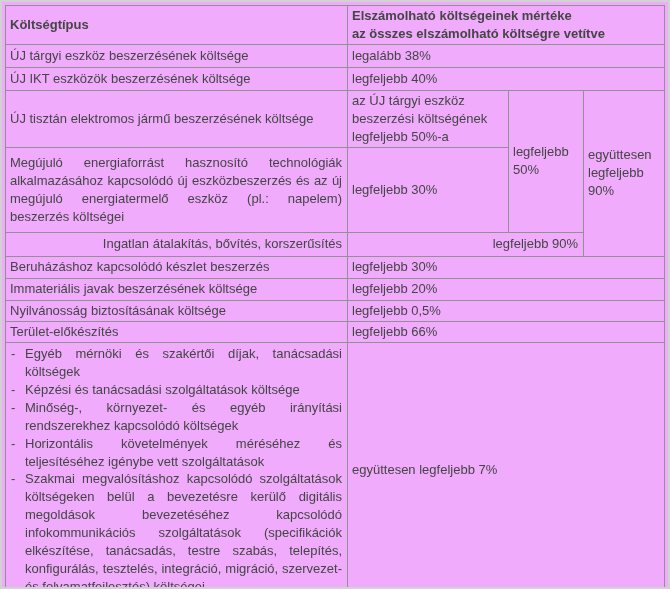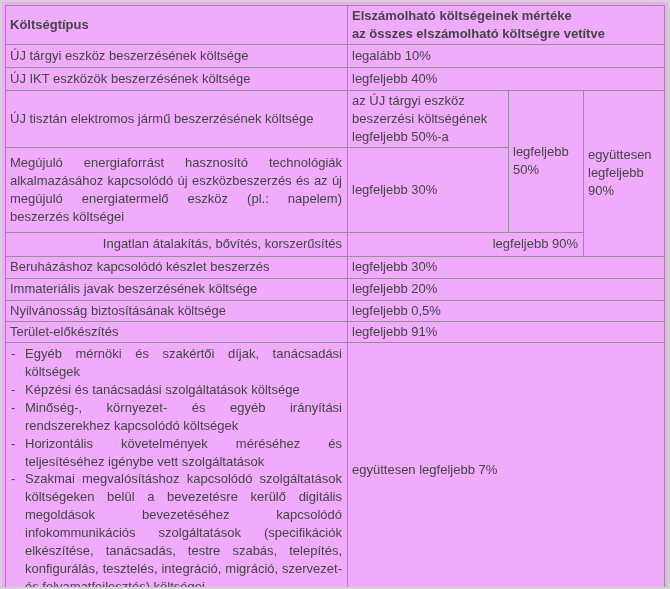--- a/index.html
+++ b/index.html
@@ -75,21 +75,21 @@
       <tr class="h-header">
         <td class="th">Költségtípus</td>
         <td class="th center" colspan="3">
           <div>Elszámolható költségeinek mértéke</div>
           <div>az összes elszámolható költségre vetítve</div>
         </td>
       </tr>
 
       <tr class="h-single">
         <td>ÚJ tárgyi eszköz beszerzésének költsége</td>
-        <td colspan="3">legalább 10%</td>
+        <td colspan="3">legalább 38%</td>
       </tr>
 
       <tr class="h-single">
         <td>ÚJ IKT eszközök beszerzésének költsége</td>
         <td colspan="3">legfeljebb 40%</td>
       </tr>
 
       <tr class="h-ev">
         <td>ÚJ tisztán elektromos jármű beszerzésének költsége</td>
         <td class="v-top">az ÚJ tárgyi eszköz beszerzési költségének legfeljebb 50%-a</td>
@@ -117,21 +117,21 @@
         <td colspan="3">legfeljebb 20%</td>
       </tr>
 
       <tr class="h-tiny">
         <td>Nyilvánosság biztosításának költsége</td>
         <td colspan="3">legfeljebb 0,5%</td>
       </tr>
 
       <tr class="h-tiny">
         <td>Terület-előkészítés</td>
-        <td colspan="3">legfeljebb 91%</td>
+        <td colspan="3">legfeljebb 66%</td>
       </tr>
 
       <tr class="h-services">
         <td class="v-top">
           <div class="bullet-list">
             <div class="bullet-item">
               <span class="bullet-marker">-</span>
               <span>Egyéb mérnöki és szakértői díjak, tanácsadási költségek</span>
             </div>
             <div class="bullet-item">

